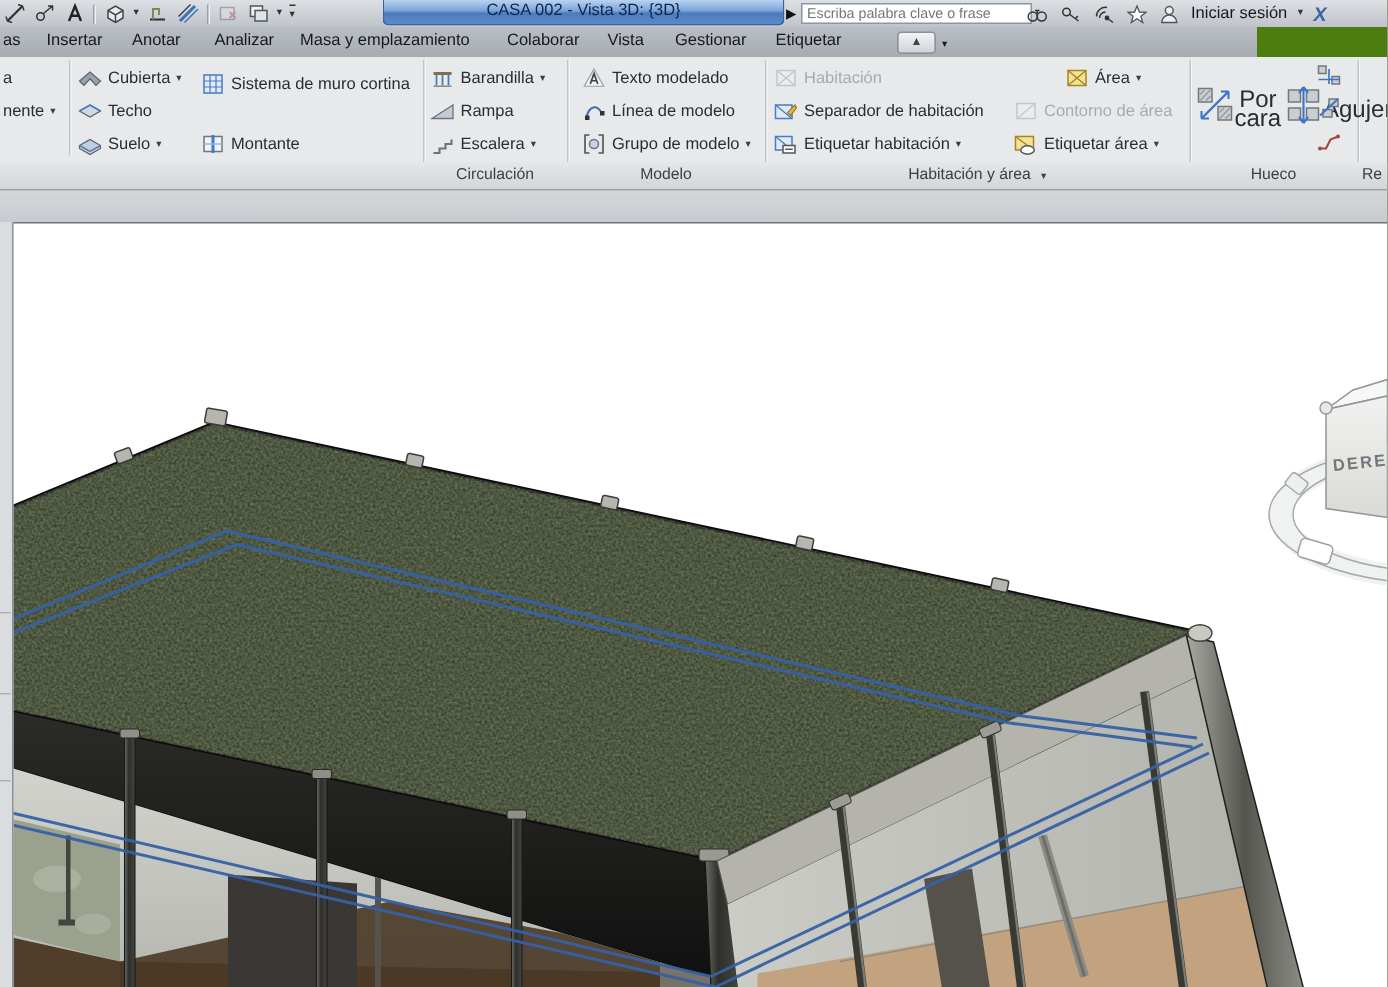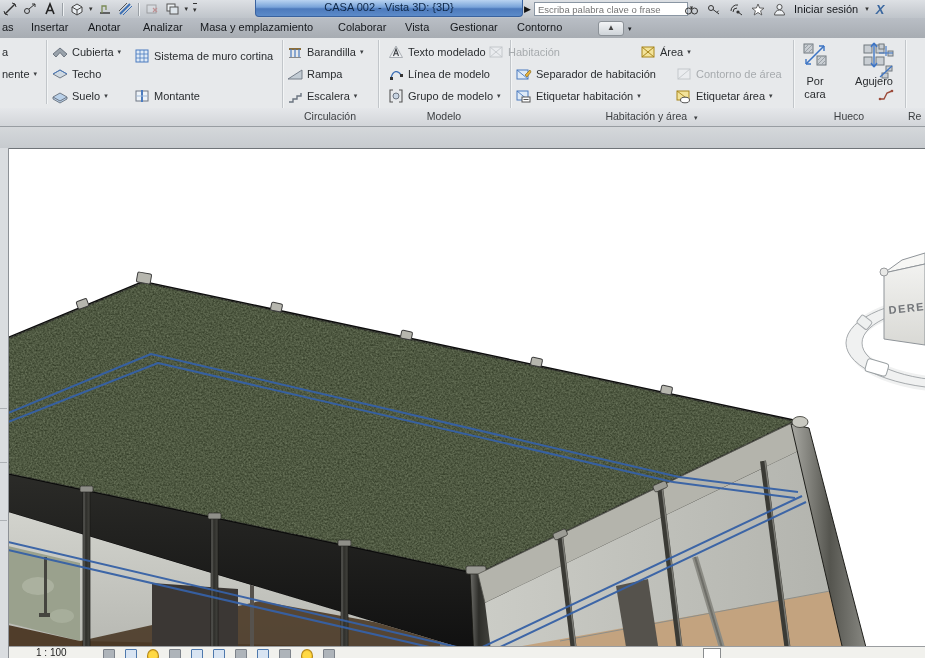--- a/index.html
+++ b/index.html
@@ -17,39 +17,39 @@
             border-radius:0 0 4px 4px;background:linear-gradient(#b9d3f1 0%,#78a3d9 45%,#4d7abc 55%,#5c8bc9 100%);
             color:#0e2747;font-size:11px;text-align:center;line-height:15px;}
   .playtri{position:absolute;left:524px;top:4px;font-size:9px;color:#111;}
   .searchbox{position:absolute;left:534px;top:2px;width:146px;height:12px;border:1px solid #8a96a3;
              background:#fff;font-size:9.5px;color:#555;padding:0 3px;
              font-family:"Liberation Sans",sans-serif;}
   .tb-icons{position:absolute;left:684px;top:0;height:18px;display:flex;align-items:center;gap:7px;}
   .signin-label{font-size:11px;color:#15181c;}
   .xlogo{font-size:13px;font-weight:bold;color:#3a679f;font-style:italic;}
   
-  .tabrow{position:absolute;left:0;top:18px;width:925px;height:20px;
+  .tabrow{position:absolute;left:0;top:18px;width:838px;height:20px;
           background:linear-gradient(#b9bec5,#a7acb2);z-index:29;}
   .tab{position:absolute;top:3px;font-size:11px;color:#15181c;white-space:nowrap;}
   .paneltoggle{position:absolute;left:598px;top:3px;width:24px;height:13px;border:1px solid #8b9197;
                border-radius:3px;background:linear-gradient(#f2f4f6,#cfd4d9);
                font-size:8px;color:#444;text-align:center;line-height:12px;}
   
   .ribbon{position:absolute;left:0;top:38px;width:925px;height:88px;background:#e7e9eb;
           border-bottom:1px solid #989da2;z-index:28;}
   .psep{position:absolute;top:2px;height:84px;width:1px;background:#c2c6ca;border-right:1px solid #f3f5f6;}
   .plabelrow{position:absolute;left:0;top:70px;width:925px;height:18px;
              background:linear-gradient(#e5e7ea,#d2d5d9);}
   .plabel{position:absolute;top:2px;font-size:10.5px;color:#3c3f42;text-align:center;white-space:nowrap;}
   .item{position:absolute;height:20px;display:flex;align-items:center;font-size:11px;color:#2a2d30;white-space:nowrap;cursor:default;}
   .item .ic{width:16px;height:16px;margin-right:4px;flex:none;}
   .arw{font-size:7px;margin-left:4px;color:#3c3f42;}
   .disabled{color:#a7abae;}
   .disabled svg{opacity:.45;}
-  .bigbtn{position:absolute;width:36px;height:62px;top:4px;display:flex;flex-direction:column;align-items:center;font-size:11px;color:#2a2d30;text-align:center;line-height:13px;}
+  .bigbtn{position:absolute;width:36px;height:62px;top:4px;display:flex;align-items:center;font-size:16px;color:#2a2d30;text-align:center;line-height:13px;}
   
   .subribbon{position:absolute;left:0;top:126px;width:925px;height:22px;
              background:linear-gradient(#d5d8db,#c7cbcf);z-index:27;}
   .leftsliver{position:absolute;left:0;top:148px;width:8px;height:510px;background:#dadde0;border-right:1px solid #8d9196;z-index:26;}
   .leftsliver .hsep{position:absolute;left:0;width:7px;height:1px;background:#adb1b5;}
   
   .viewport{position:absolute;left:8px;top:148px;width:917px;height:510px;background:#fff;
             border-top:1px solid #6f7478;box-sizing:border-box;z-index:25;}
   .scene{position:absolute;left:0;top:0;}
   .vcb{position:absolute;left:0;bottom:0;width:917px;height:11px;background:#f1f1ed;
@@ -168,21 +168,21 @@
 
   <div class="tabrow">
     <span class="tab" style="left:2px">as</span>
     <span class="tab" style="left:31px">Insertar</span>
     <span class="tab" style="left:88px">Anotar</span>
     <span class="tab" style="left:143px">Analizar</span>
     <span class="tab" style="left:200px">Masa y emplazamiento</span>
     <span class="tab" style="left:338px">Colaborar</span>
     <span class="tab" style="left:405px">Vista</span>
     <span class="tab" style="left:450px">Gestionar</span>
-    <span class="tab" style="left:517px">Contorno</span>
+    <span class="tab" style="left:517px">Etiquetar</span>
     <span class="paneltoggle">▲</span>
     <span class="tab" style="left:628px;font-size:7px;top:7px">▾</span>
   </div>
 
   <div class="ribbon">
     <div class="psep" style="left:46px;height:64px"></div>
     <div class="psep" style="left:282px"></div>
     <div class="psep" style="left:378px"></div>
     <div class="psep" style="left:510px"></div>
     <div class="psep" style="left:793px"></div>
@@ -296,21 +296,21 @@
       <span class="ic">
         <svg width="16" height="16">
             <path d="M5 2 H2 V14 H5 M11 2 H14 V14 H11" fill="none" stroke="#555" stroke-width="1.1"></path>
             <circle cx="8" cy="8" r="3" fill="#c8d4e2" stroke="#6b7480"></circle>
           </svg>
       </span>
       <span>Grupo de modelo</span>
       <span class="arw">▾</span>
     </div>
 
-    <div class="item disabled" style="left:488px;top:4px">
+    <div class="item disabled" style="left:516px;top:4px">
       <span class="ic">
         <svg width="16" height="16">
             <rect x="2" y="3" width="12" height="10" fill="#eef1f4" stroke="#9aa0a6"></rect>
             <path d="M2 3 L14 13 M14 3 L2 13" stroke="#9aa0a6" stroke-width="0.9"></path>
           </svg>
       </span>
       <span>Habitación</span>
     </div>
     <div class="item" style="left:516px;top:48px">
       <span class="ic">
@@ -327,21 +327,21 @@
     <div class="item" style="left:516px;top:26px">
       <span class="ic">
         <svg width="16" height="16">
             <rect x="1" y="4" width="11" height="9" fill="#dfeaf6" stroke="#4a7bbf"></rect>
             <path d="M1 4 L12 13" stroke="#4a7bbf" stroke-width="0.9"></path>
             <path d="M9 9 L14 4 L15 6 L11 11 Z" fill="#e8b23c" stroke="#8a6d1e" stroke-width="0.7"></path>
           </svg>
       </span>
       <span>Separador de habitación</span>
     </div>
-    <div class="item" style="left:640px;top:4px">
+    <div class="item" style="left:710px;top:4px">
       <span class="ic">
         <svg width="16" height="16">
             <rect x="2" y="3" width="12" height="10" fill="#f3e39a" stroke="#a8861c"></rect>
             <path d="M2 3 L14 13 M14 3 L2 13" stroke="#a8861c" stroke-width="1"></path>
           </svg>
       </span>
       <span>Área</span>
       <span class="arw">▾</span>
     </div>
     <div class="item disabled" style="left:676px;top:26px">
@@ -567,30 +567,15 @@
         <ellipse cx="958" cy="342" rx="96" ry="38" fill="none" stroke="#a6aaad" stroke-width="1"></ellipse>
         <rect x="866" y="360" width="22" height="13" rx="3" fill="#ffffff" stroke="#9aa0a3" transform="rotate(16 877 366)"></rect>
         <rect x="858" y="316" width="13" height="10" rx="2" fill="#eef0f0" stroke="#a6aaad" transform="rotate(38 864 321)"></rect>
         <path d="M884 272 L902 259 L925 252 L925 263 Z" fill="#f7f7f5" stroke="#8f9499" stroke-width="1"></path>
         <path d="M884 272 L925 263 L925 344 L884 338 Z" fill="url(#gCube)" stroke="#8f9499" stroke-width="1"></path>
         <circle cx="884" cy="271" r="4" fill="#e8e8e6" stroke="#97999c"></circle>
         <text x="889" y="313" font-size="11" font-weight="bold" fill="#73767a" letter-spacing="1.5" transform="rotate(-6 889 313)" font-family="Liberation Sans, sans-serif">DERECHA</text>
       </g>
     </svg>
 
-    <div class="vcb">
-      <span class="scale">1 : 100</span>
-      <span class="vcbicon vi-gray" style="left:95px"></span>
-      <span class="vcbicon vi-blue" style="left:117px"></span>
-      <span class="vcbicon vi-sun" style="left:139px"></span>
-      <span class="vcbicon vi-gray" style="left:161px"></span>
-      <span class="vcbicon vi-blue" style="left:183px"></span>
-      <span class="vcbicon vi-blue" style="left:205px"></span>
-      <span class="vcbicon vi-gray" style="left:227px"></span>
-      <span class="vcbicon vi-blue" style="left:249px"></span>
-      <span class="vcbicon vi-gray" style="left:271px"></span>
-      <span class="vcbicon vi-sun" style="left:293px"></span>
-      <span class="vcbicon vi-gray" style="left:315px"></span>
-      <span class="grip"></span>
-    </div>
   </div>
 
 </div>
 
 </body></html>

